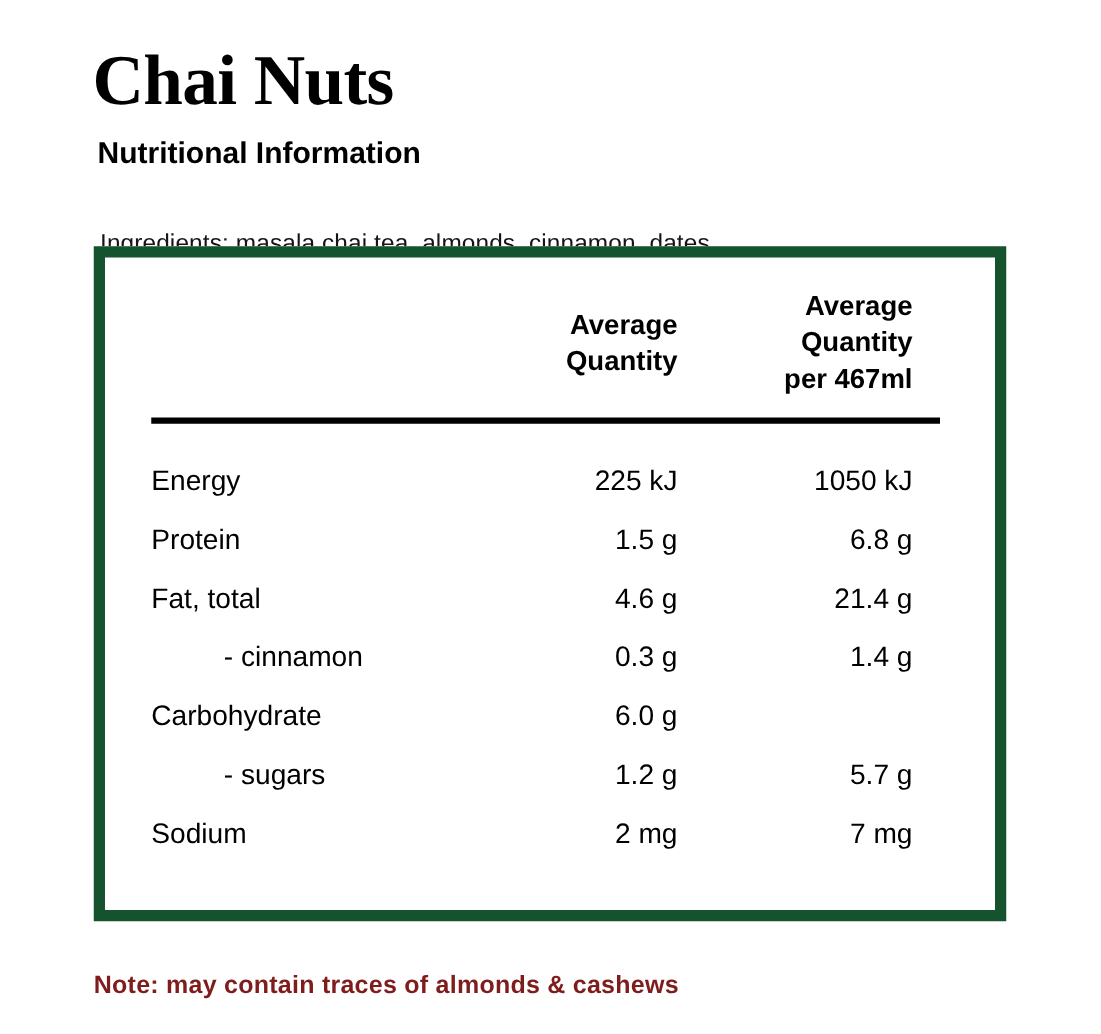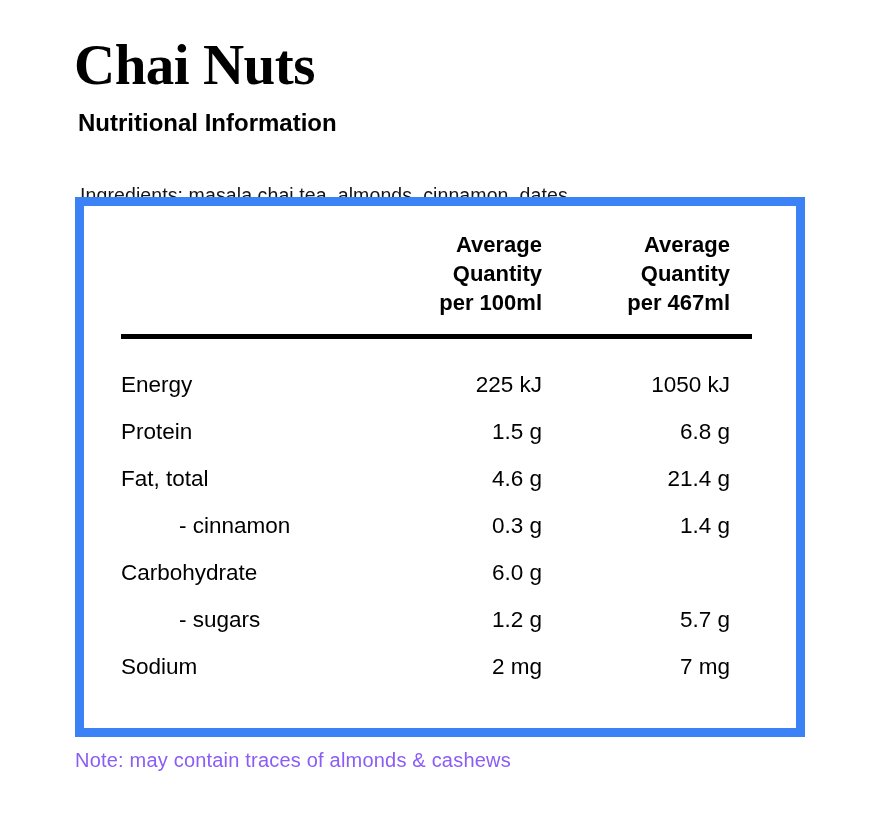--- a/index.html
+++ b/index.html
@@ -47,21 +47,21 @@
     color: #141414;
     white-space: nowrap;
     margin-top: 36px;
   }
   .panel {
     position: absolute;
     left: 75px;
     top: 197px;
     width: 730px;
     height: 540px;
-    border: 9px solid #3b82f6;
+    border: 9px solid #14532d;
     background: #ffffff;
   }
   .tbl-content {
     margin-left: 37px;
     margin-right: 44px; 
   }
   .grid {
     display: grid;
     grid-template-columns: 1fr 200px 188px;
     padding-right: 22px;
@@ -97,25 +97,25 @@
     padding-left: 58px;
   }
   .val {
     font-size: 22.5px;
     text-align: right;
     white-space: nowrap;
   }
   .note {
     position: absolute;
     left: 75px;
-    top: 749px;
+    top: 777px;
     font-size: 20px;
-    font-weight: normal;
+    font-weight: bold;
     letter-spacing: 0.2px;
-    color: #8b5cf6;
+    color: #7f1d1d;
     white-space: nowrap;
   }
 </style>
 </head>
 <body>
 
 <div class="page">
 
   <div class="product-title">Chai Nuts</div>
 
@@ -124,21 +124,20 @@
   <div class="ingredients">Ingredients: masala chai tea, almonds, cinnamon, dates</div>
 
   <div class="panel">
     <div class="tbl-content">
 
       <div class="grid head-row">
         <div></div>
         <div class="col-head">
           <div>Average</div>
           <div>Quantity</div>
-          <div>per 100ml</div>
         </div>
         <div class="col-head">
           <div>Average</div>
           <div>Quantity</div>
           <div>per 467ml</div>
         </div>
       </div>
 
       <div class="rule"></div>
 

